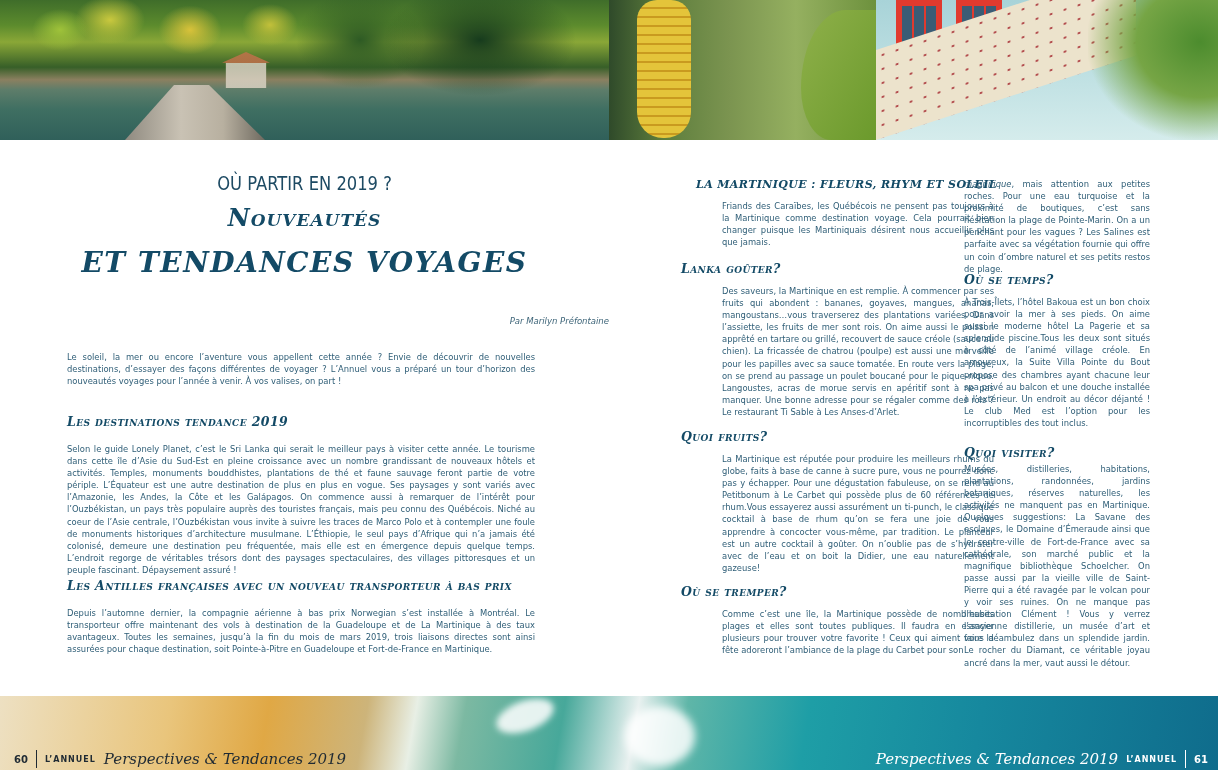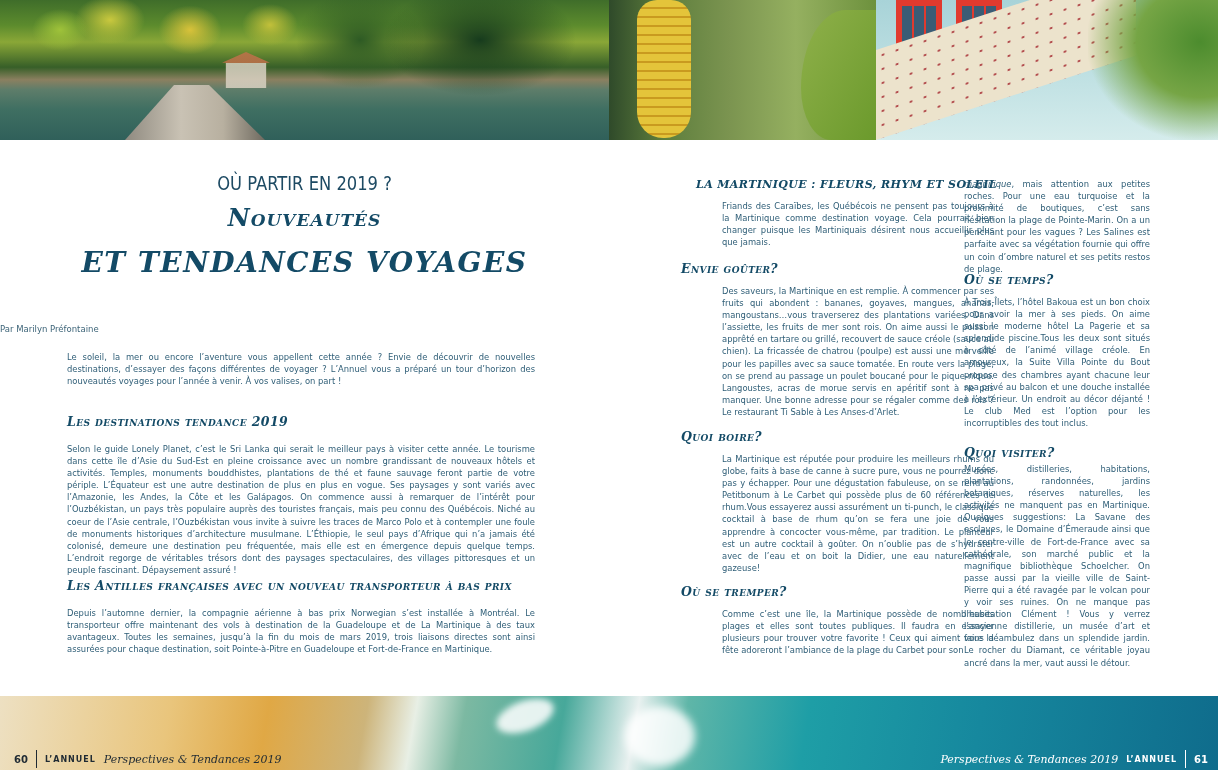--- a/index.html
+++ b/index.html
@@ -52,30 +52,30 @@
   .beach .surf1 { position:absolute; left: 495px; top: 5px; width: 60px; height: 30px; background: rgba(255,255,255,.85); border-radius: 50%; filter: blur(3px); transform: rotate(-20deg);}
   .beach .surf2 { position:absolute; left: 625px; top: 10px; width: 70px; height: 60px; background: rgba(255,255,255,.85); border-radius: 50%; filter: blur(4px);}
 
   
   .folio { position:absolute; top: 750px; display:flex; align-items:center; gap: 8px; font-size: 10px; color:#1f2a33; }
   .folio-left { left: 14px; }
   .folio-right { right: 10px; color:#ffffff; }
   .folio .num { font-family: "DejaVu Sans", sans-serif; font-weight: bold; font-size: 10px; }
   .folio .bar { width:1px; height: 18px; background: currentColor; }
   .folio .brand { font-family: "DejaVu Sans", sans-serif; font-weight: bold; letter-spacing: 1px; font-size: 8px; }
-  .folio .tag { font-family: "DejaVu Serif", serif; font-style: italic; font-size: 11px; }
+  .folio .tag { font-family: "DejaVu Serif", serif; font-style: italic; font-size: 15px; }
 
   
   .kicker { position:absolute; left: 0; width: 609px; top: 172px; text-align:center;
     font-family: "DejaVu Sans", sans-serif; font-size: 19px; color:#1d4a63; letter-spacing: 0; transform: scaleX(.86); }
   .title { position:absolute; left: 0; width: 609px; text-align:center;
     font-family: "DejaVu Serif", serif; font-style: italic; font-weight: bold; color:#134a66; }
   .title-1 { top: 203px; font-size: 24px; letter-spacing: 1px; font-variant: small-caps; }
   .title-2 { top: 246px; font-size: 28px; letter-spacing: 1.5px; text-transform: uppercase; }
-  .byline { position:absolute; left: 0; width: 609px; top: 324px; text-align:left; font-size: 8.5px; color:#3d6478; }
+  .byline { position:absolute; left: 0; width: 609px; top: 316px; text-align:right; font-size: 8.5px; color:#3d6478;font-style:italic; }
 
   .body-text { position:absolute; font-family: "DejaVu Sans", sans-serif; font-size: 8.4px; line-height: 12.1px;
     color:#2f5e77; text-align: justify; hyphens: auto; }
   .lp { left: 67px; width: 468px; }
   .h2 { position:absolute; font-family: "DejaVu Serif", serif; font-style: italic; font-weight: bold; color:#134a66;
     font-variant: small-caps; font-size: 12.5px; letter-spacing: .4px; }
 
   
   .rc1 { left: 681px; width: 272px; margin-left: 41px; }
   .rc2 { left: 964px; width: 186px; }
@@ -109,24 +109,24 @@
 
 <div class="h2" style="left:67px; top:414px;">Les destinations tendance 2019</div>
 <p class="body-text lp" style="top:443px;">Selon le guide Lonely Planet, c’est le Sri Lanka qui serait le meilleur pays à visiter cette année. Le tourisme dans cette île d’Asie du Sud-Est en pleine croissance avec un nombre grandissant de nouveaux hôtels et activités. Temples, monuments bouddhistes, plantations de thé et faune sauvage feront partie de votre périple. L’Équateur est une autre destination  de plus en plus en vogue. Ses paysages y sont variés avec l’Amazonie, les Andes, la Côte et les Galápagos. On commence aussi à remarquer de l’intérêt pour l’Ouzbékistan, un pays très populaire auprès des touristes français, mais peu connu des Québécois. Niché au coeur de l’Asie centrale, l’Ouzbékistan vous invite à suivre les traces de Marco Polo et à contempler une foule de monuments historiques d’architecture musulmane. L’Éthiopie, le seul pays d’Afrique qui n’a jamais été colonisé, demeure une destination peu fréquentée, mais elle est en émergence depuis quelque temps. L’endroit regorge de véritables trésors dont des paysages spectaculaires, des villages pittoresques et un peuple fascinant. Dépaysement assuré !</p>
 
 <div class="h2" style="left:67px; top:578px;">Les Antilles françaises avec un nouveau transporteur à bas prix</div>
 <p class="body-text lp" style="top:607px;">Depuis l’automne dernier, la compagnie aérienne à bas prix Norwegian s’est installée à Montréal. Le transporteur offre maintenant des vols à destination de la Guadeloupe et de La Martinique à des taux avantageux. Toutes les semaines, jusqu’à la fin du mois de mars 2019, trois liaisons directes sont ainsi assurées pour chaque destination, soit Pointe-à-Pitre en Guadeloupe et  Fort-de-France en Martinique.</p>
 
 <div class="h2" style="left:696px; top:178px; font-size:11px; text-transform:uppercase; font-variant:normal;">La Martinique : fleurs, rhym et soleil</div>
 <p class="body-text rc1" style="top:200px;">Friands des Caraïbes, les Québécois ne pensent pas toujours à la Martinique comme destination voyage. Cela pourrait bien changer puisque les Martiniquais désirent nous accueillir plus que jamais.</p>
 
-<div class="h2" style="left:681px; top:261px;">Envie goûter?</div>
+<div class="h2" style="left:681px; top:261px;">Lanka goûter?</div>
 <p class="body-text rc1" style="top:285px;">Des saveurs, la Martinique en est remplie. À commencer par ses fruits qui abondent : bananes, goyaves, mangues, ananas, mangoustans…vous traverserez des plantations variées. Dans l’assiette, les fruits de mer sont rois. On aime aussi le poisson apprêté en tartare ou grillé, recouvert de sauce créole (sauce au chien). La fricassée de chatrou (poulpe) est aussi une merveille pour les papilles avec sa sauce tomatée. En route vers la plage, on se prend au passage un poulet boucané pour le pique-nique. Langoustes, acras de morue servis en apéritif sont à ne pas manquer. Une bonne adresse pour se régaler comme des rois ? Le restaurant Ti Sable à Les Anses-d’Arlet.</p>
 
-<div class="h2" style="left:681px; top:429px;">Quoi boire?</div>
+<div class="h2" style="left:681px; top:429px;">Quoi fruits?</div>
 <p class="body-text rc1" style="top:453px;">La Martinique est réputée pour produire les meilleurs rhums du globe, faits à base de canne à sucre pure, vous ne pourrez donc pas y échapper. Pour une dégustation fabuleuse, on se rend au Petitbonum à Le Carbet qui possède plus de 60 références de rhum.Vous essayerez aussi assurément un ti-punch, le classique cocktail à base de rhum qu’on se fera une joie de vous apprendre à concocter vous-même, par tradition. Le planteur est un autre cocktail à goûter. On n’oublie pas de s’hydrater avec de l’eau et on boit la Didier, une eau naturellement gazeuse!</p>
 
 <div class="h2" style="left:681px; top:584px;">Où se tremper?</div>
 <p class="body-text rc1" style="top:608px;">Comme c’est une île, la Martinique possède de nombreuses plages et elles sont toutes publiques. Il faudra en essayer plusieurs pour trouver votre favorite ! Ceux qui aiment faire la fête adoreront l’ambiance de la plage du Carbet pour son</p>
 
 <p class="body-text rc2" style="top:178px;"><em>magnifique</em><span>, mais attention aux petites roches. Pour une eau turquoise et la proximité de boutiques, c’est sans hésitation la plage de Pointe-Marin. On a un penchant pour les vagues ? Les Salines est parfaite avec sa végétation fournie qui offre un coin d’ombre naturel et ses petits restos de plage.</span></p>
 
 <div class="h2" style="left:964px; top:272px;">Où se temps?</div>
 <p class="body-text rc2" style="top:296px;">À Trois-Îlets, l’hôtel Bakoua est un bon choix pour avoir la mer à ses pieds. On aime aussi le moderne hôtel La Pagerie et sa splendide piscine.Tous les deux sont situés à côté de l’animé village créole. En amoureux, la Suite Villa Pointe du Bout propose des chambres ayant chacune leur spa privé au balcon et une douche installée à l’extérieur. Un endroit au décor déjanté ! Le club Med est l’option pour les incorruptibles des tout inclus.</p>
 

